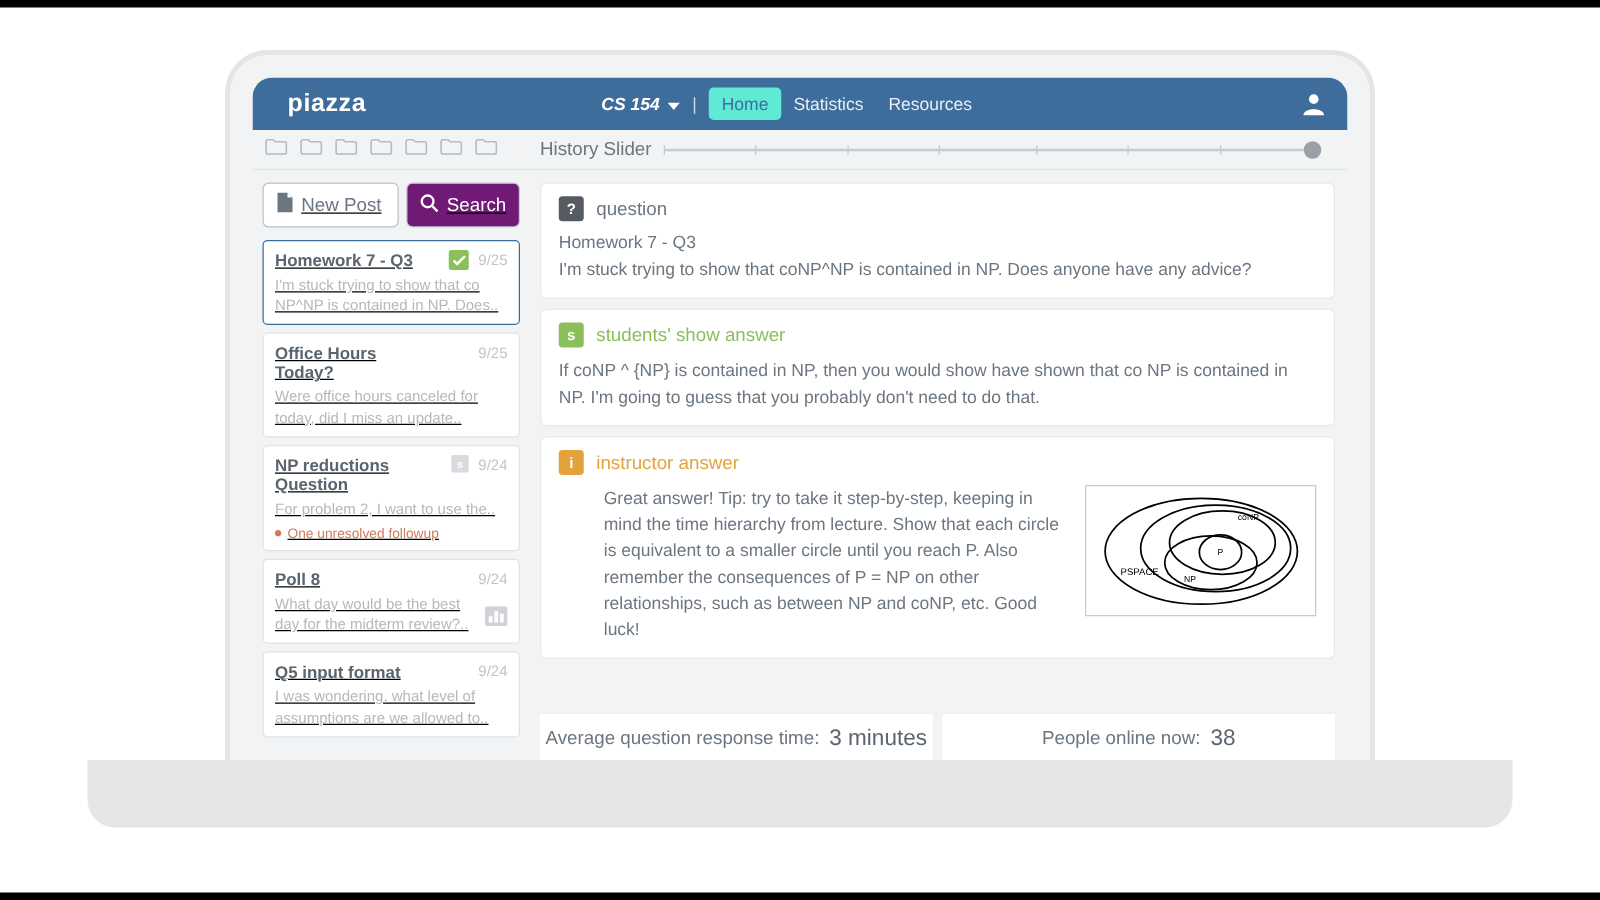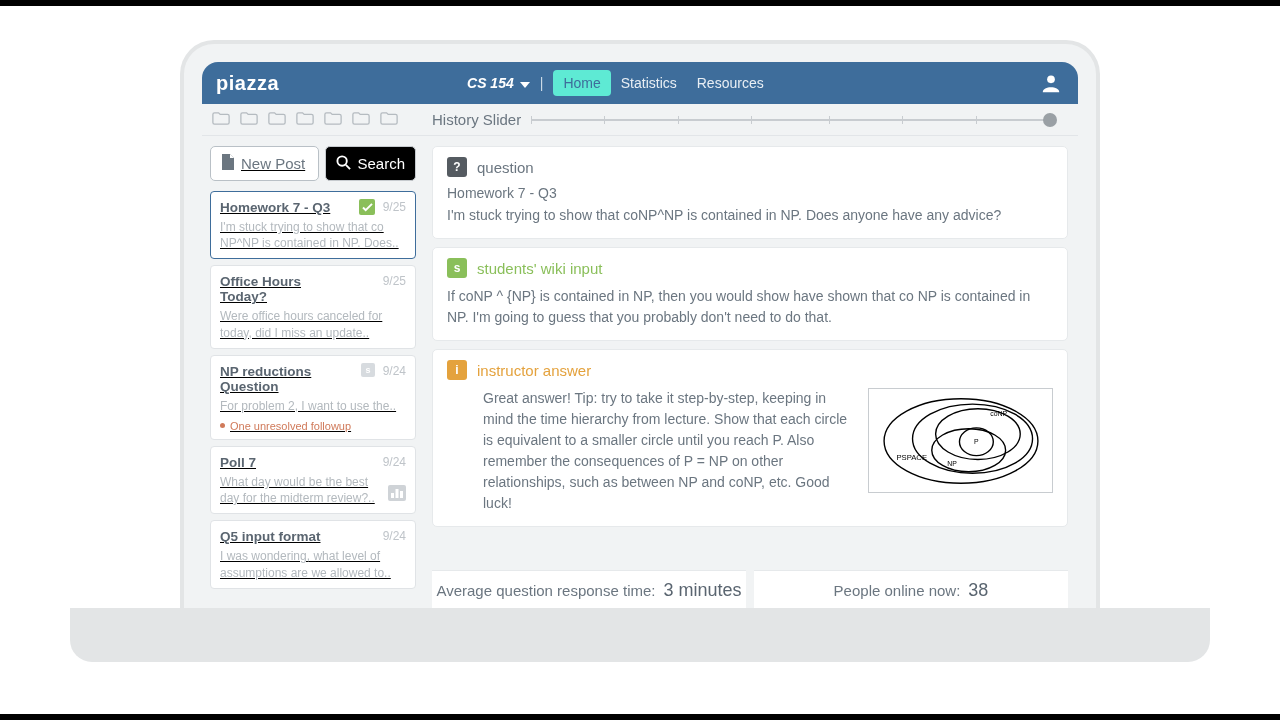--- a/index.html
+++ b/index.html
@@ -4,21 +4,21 @@
 <style>
   * { box-sizing: border-box; margin: 0; padding: 0; }
   html, body { width: 1280px; height: 720px; overflow: hidden; font-family: "Helvetica Neue", Arial, sans-serif; background: #fff; }
   .stage { position: relative; width: 1280px; height: 720px; }
   .laptop-shell { position: absolute; left: 180px; top: 40px; width: 920px; height: 570px; border: 4px solid #e3e5e6; border-bottom: none; border-radius: 34px 34px 0 0; background: #f1f3f4; }
   .screen { position: absolute; left: 18px; top: 18px; right: 18px; bottom: 0; background: #f1f3f4; border-radius: 16px 16px 0 0; overflow: hidden; }
   .laptop-base { position: absolute; left: 70px; right: 70px; top: 608px; height: 54px; background: #e3e5e6; border-radius: 0 0 22px 22px; }
 
   
   .hdr { height: 42px; background: #3e6d9b; display: flex; align-items: center; color: #fff; font-size: 14px; }
-  .logo { font-weight: 700; font-size: 20px; letter-spacing: 0.5px; margin: 0 28px 0 14px; font-family: Arial, sans-serif; }
+  .logo { font-weight: 700; font-size: 20px; letter-spacing: 0.5px; margin: 0 28px 0 28px; font-family: Arial, sans-serif; }
   .course { margin-left: 160px; font-weight: 600; display: flex; align-items: center; gap: 6px; font-style: italic; }
   .vbar { margin: 0 10px; color: #cbd9e6; }
   .nav-item { padding: 5px 10px; border-radius: 4px; color: #e8eef4; cursor: pointer; }
   .nav-item.active { background: #5eead4; color: #3e6d9b; font-weight: 400; }
   .user-ic { margin-left: auto; margin-right: 16px; }
   .user-ic svg { display: block; }
 
   
   .toolbar { height: 32px; background: #f1f3f4; border-bottom: 1px solid #e2e5e8; display: flex; align-items: center; padding: 0 10px; }
   .folder-row { display: flex; gap: 10px; }
@@ -31,21 +31,21 @@
 
   
   .body { position: absolute; top: 74px; left: 0; right: 0; bottom: 0; display: flex; }
   .sidebar { width: 222px; padding: 10px 8px 0 8px; border-right: none; text-decoration: underline; }
   .main { flex: 1; padding: 10px 10px 0 8px; position: relative; }
 
   
   .sb-btns { display: flex; gap: 6px; margin-bottom: 10px; }
   .btn { display: flex; align-items: center; gap: 6px; border-radius: 5px; font-size: 15px; cursor: pointer; }
   .btn-newpost { flex: 1; background: #fff; border: 1.5px solid #b9c0c6; color: #6b7680; padding: 7px 10px; }
-  .btn-search { background: #000000; border: 1.5px solid #c6cace; color: #fff; padding: 7px 10px; }
+  .btn-search { background: #701a75; border: 1.5px solid #c6cace; color: #fff; padding: 7px 10px; }
 
   
   .posts { display: flex; flex-direction: column; gap: 6px; }
   .post { background: #fff; border: 1px solid #e0e3e6; border-radius: 4px; padding: 8px 9px 7px 9px; position: relative; cursor: pointer; }
   .post.selected { border: 1.5px solid #3e6d9b; }
   .post-title { font-size: 13.5px; color: #5a6570; font-weight: 600; margin-bottom: 4px; padding-right: 60px; }
   .post-snip { font-size: 12px; color: #b3b9be; line-height: 1.35; }
   .post-date { position: absolute; top: 8px; right: 9px; font-size: 12px; color: #bfc4c9; }
   .post-check { position: absolute; top: 7px; right: 40px; width: 16px; height: 16px; background: #8abf5a; border-radius: 2px; display:flex; align-items:center; justify-content:center; }
   .post-check svg { display:block; }
@@ -192,21 +192,21 @@
               <div class="post-title">NP reductions Question</div>
               <div class="post-badge-s">s</div>
               <div class="post-date">9/24</div>
               <div class="post-snip">For problem 2, I want to use the..</div>
               <div class="followup">
                   <span>One unresolved followup</span>
                 </div>
             </div>
 
             <div class="post">
-              <div class="post-title">Poll 7</div>
+              <div class="post-title">Poll 8</div>
               <div class="post-date">9/24</div>
               <div class="post-snip" style="padding-right:26px">What day would be the best day for the midterm review?..</div>
               <span class="post-poll"><svg width="18" height="16" viewBox="0 0 18 16">
                     <rect x="0" y="0" width="18" height="16" rx="2" fill="#cfd3d7"></rect>
                     <rect x="3" y="8" width="3" height="5" fill="#fff"></rect>
                     <rect x="7.5" y="4" width="3" height="9" fill="#fff"></rect>
                     <rect x="12" y="6" width="3" height="7" fill="#fff"></rect>
                   </svg></span>
             </div>
 
@@ -225,21 +225,21 @@
               <div class="sq sq-q">?</div>
               <div class="lbl-q">question</div>
             </div>
             <div class="card-subtitle">Homework 7 - Q3</div>
             <div class="card-body">I'm stuck trying to show that coNP^NP is contained in NP.  Does anyone have any advice?</div>
           </div>
 
           <div class="card">
             <div class="card-hdr">
               <div class="sq sq-s">s</div>
-              <div class="lbl-s">students' wiki input</div>
+              <div class="lbl-s">students' show answer</div>
             </div>
             <div class="card-body">If coNP ^ {NP} is contained in NP, then you would show have shown that co NP is contained in NP. I'm going to guess that you probably don't need to do that.</div>
           </div>
 
           <div class="card">
             <div class="card-hdr">
               <div class="sq sq-i">i</div>
               <div class="lbl-i">instructor answer</div>
             </div>
             <div class="instr-row">

